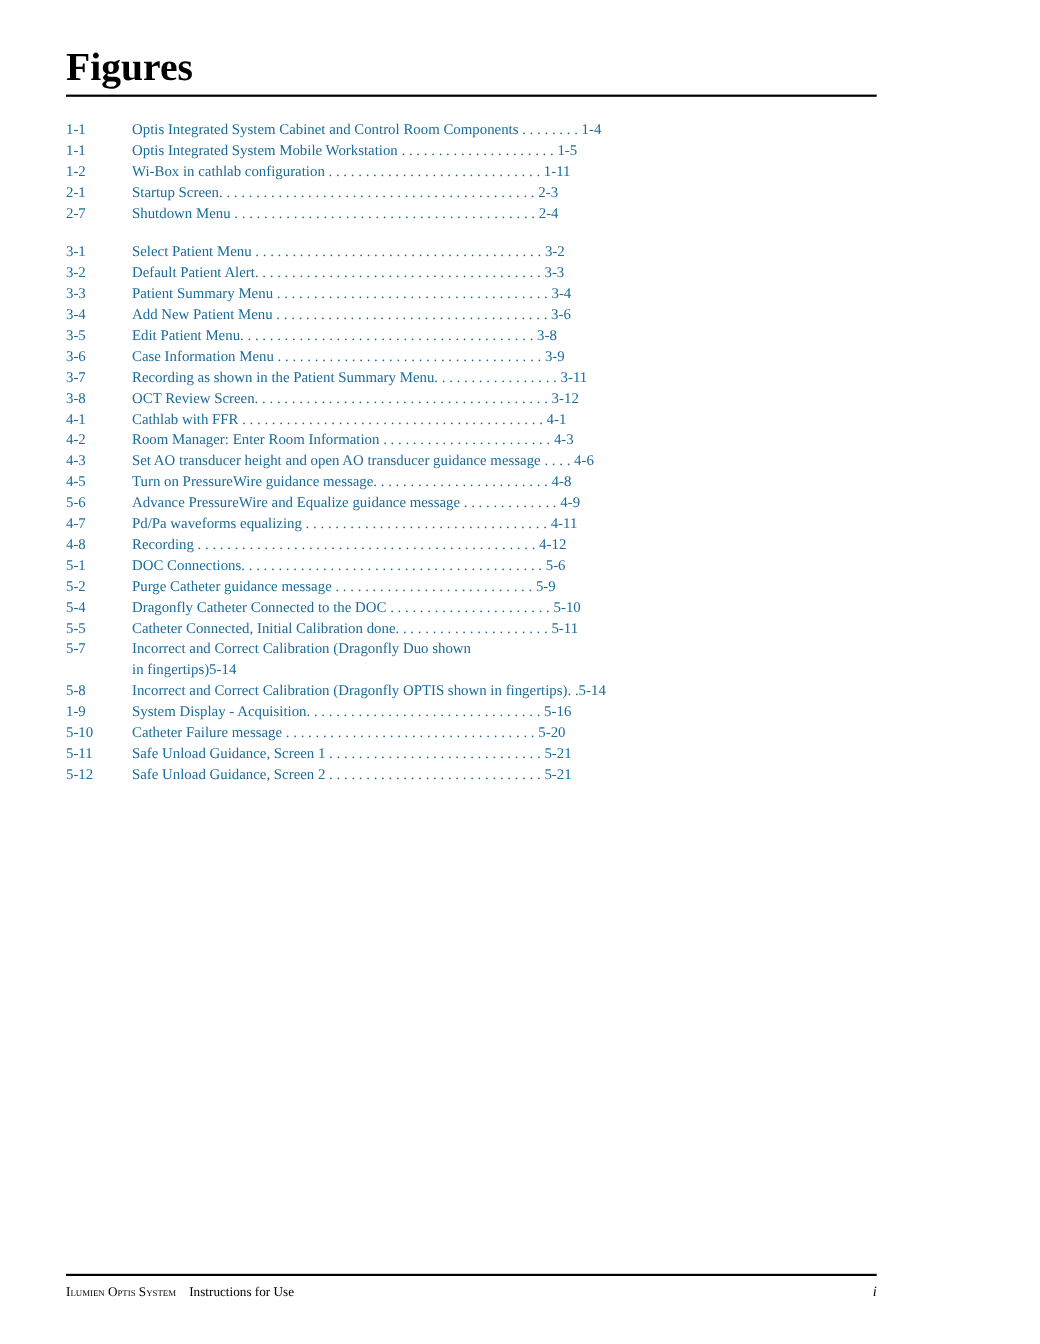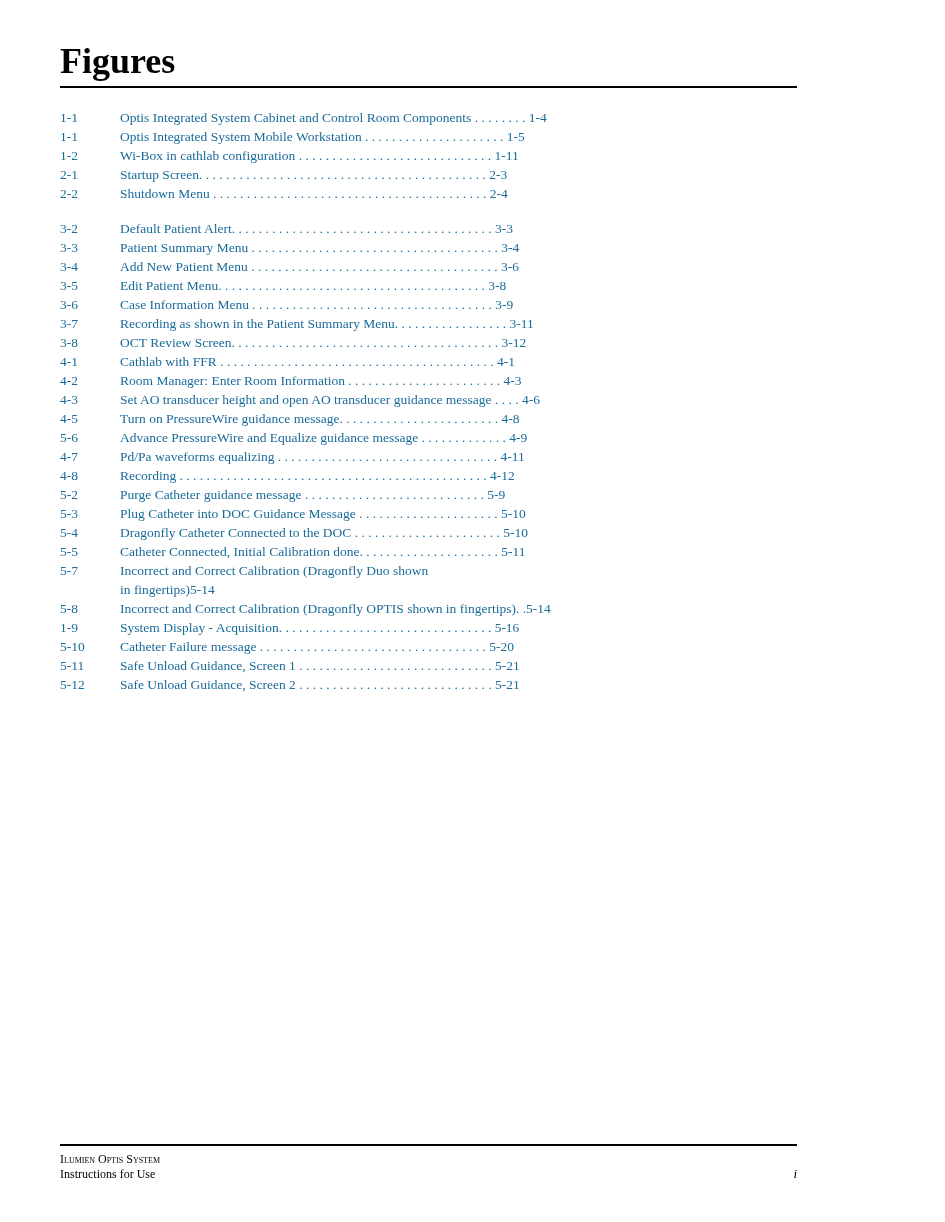--- a/index.html
+++ b/index.html
@@ -63,22 +63,22 @@
       padding-top: 6px;
       display: flex;
       justify-content: space-between;
       align-items: flex-end;
       font-size: 12px;
       color: #000;
     }
 
     .footer-left {
       display: flex;
-      flex-direction: column;
-      gap: 0;
+      flex-direction: row;
+      gap: 12px;
     }
 
     .footer-brand {
       font-size: 12px;
     }
 
     .footer-brand .small-caps {
       font-variant: small-caps;
       font-size: 12px;
     }
@@ -108,25 +108,29 @@
         </tr>
         <tr>
           <td class="fig-num">1-2</td>
           <td>Wi-Box in cathlab configuration . . . . . . . . . . . . . . . . . . . . . . . . . . . . . 1-11</td>
         </tr>
         <tr>
           <td class="fig-num">2-1</td>
           <td>Startup Screen. . . . . . . . . . . . . . . . . . . . . . . . . . . . . . . . . . . . . . . . . . . 2-3</td>
         </tr>
         <tr>
-          <td class="fig-num">2-2</td>
+          <td class="fig-num">2-7</td>
           <td>Shutdown Menu . . . . . . . . . . . . . . . . . . . . . . . . . . . . . . . . . . . . . . . . . 2-4</td>
         </tr>
         <tr>
           <td colspan="2" style="height: 16px;"></td>
+        </tr>
+        <tr>
+          <td class="fig-num">3-1</td>
+          <td>Select Patient Menu . . . . . . . . . . . . . . . . . . . . . . . . . . . . . . . . . . . . . . . 3-2</td>
         </tr>
         <tr>
           <td class="fig-num">3-2</td>
           <td>Default Patient Alert. . . . . . . . . . . . . . . . . . . . . . . . . . . . . . . . . . . . . . . 3-3</td>
         </tr>
         <tr>
           <td class="fig-num">3-3</td>
           <td>Patient Summary Menu . . . . . . . . . . . . . . . . . . . . . . . . . . . . . . . . . . . . . 3-4</td>
         </tr>
         <tr>
@@ -171,26 +175,26 @@
         </tr>
         <tr>
           <td class="fig-num">4-7</td>
           <td>Pd/Pa waveforms equalizing . . . . . . . . . . . . . . . . . . . . . . . . . . . . . . . . . 4-11</td>
         </tr>
         <tr>
           <td class="fig-num">4-8</td>
           <td>Recording . . . . . . . . . . . . . . . . . . . . . . . . . . . . . . . . . . . . . . . . . . . . . . 4-12</td>
         </tr>
         <tr>
+          <td class="fig-num">5-1</td>
+          <td>DOC Connections. . . . . . . . . . . . . . . . . . . . . . . . . . . . . . . . . . . . . . . . . 5-6</td>
+        </tr>
+        <tr>
           <td class="fig-num">5-2</td>
           <td>Purge Catheter guidance message . . . . . . . . . . . . . . . . . . . . . . . . . . . 5-9</td>
-        </tr>
-        <tr>
-          <td class="fig-num">5-3</td>
-          <td>Plug Catheter into DOC Guidance Message . . . . . . . . . . . . . . . . . . . . . 5-10</td>
         </tr>
         <tr>
           <td class="fig-num">5-4</td>
           <td>Dragonfly Catheter Connected to the DOC . . . . . . . . . . . . . . . . . . . . . . 5-10</td>
         </tr>
         <tr>
           <td class="fig-num">5-5</td>
           <td>Catheter Connected, Initial Calibration done. . . . . . . . . . . . . . . . . . . . . 5-11</td>
         </tr>
         <tr>

